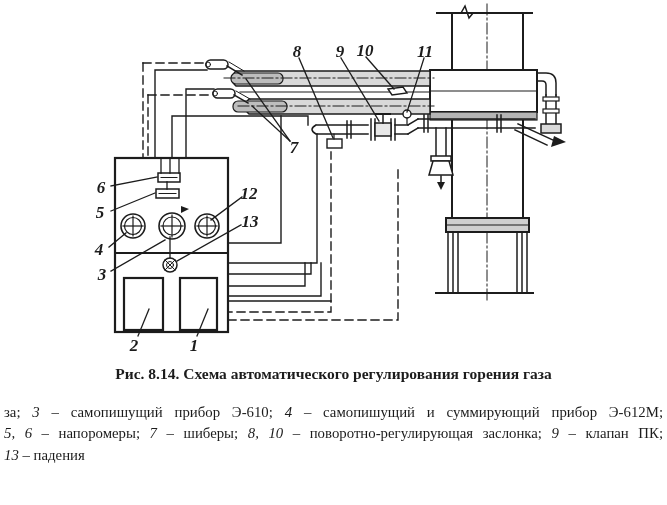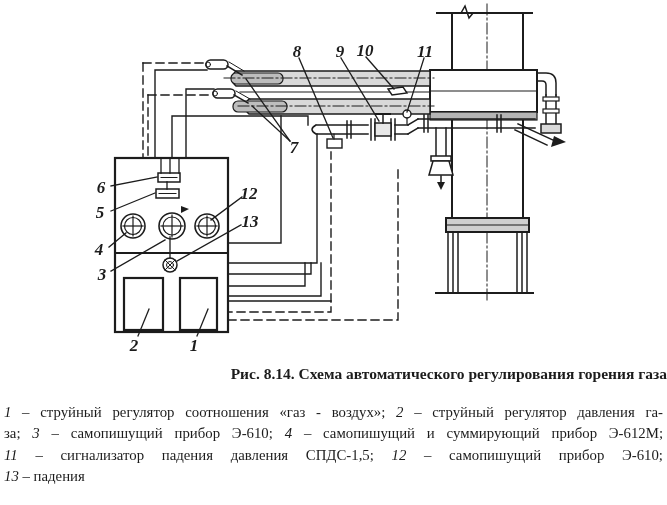--- a/index.html
+++ b/index.html
@@ -2,21 +2,21 @@
 <html><head>
 <meta charset="utf-8">
 <style>
   html,body{margin:0;padding:0;background:#fff;}
   body{width:667px;height:505px;overflow:hidden;position:relative;
        font-family:"Liberation Serif",serif;color:#1c1c1c;}
   .figure{position:absolute;left:0;top:0;width:667px;height:505px;background:#fff;}
   .diagram{position:absolute;left:0;top:0;width:667px;height:358px;}
   svg text.callout{font-family:"Liberation Serif",serif;font-style:italic;font-weight:bold;
        font-size:17px;fill:#1c1c1c;}
-  .caption{position:absolute;left:0;width:667px;text-align:right;
+  .caption{position:absolute;left:0;width:667px;text-align:center;
        font-weight:bold;font-size:15.5px;line-height:19px;}
   .caption-1{top:364px;}
   .caption-2{top:383px;}
   .legend{position:absolute;left:4px;top:402px;width:659px;
        font-size:14.8px;line-height:21.4px;}
   .legend .line{text-align:justify;text-align-last:justify;white-space:nowrap;}
   .legend .line.last{text-align:left;text-align-last:left;}
   .legend .it{font-style:italic;}
 </style>
 </head>
@@ -230,19 +230,18 @@
       <text class="callout" x="249" y="199">12</text>
       <text class="callout" x="250" y="227">13</text>
       <text class="callout" x="134" y="351">2</text>
       <text class="callout" x="194" y="351">1</text>
     </g>
   </svg>
 
   <div class="caption caption-1">Рис. 8.14. Схема автоматического регулирования горения газа</div>
 
   <div class="legend">
-    <div class="line"><span class="it">1</span><span> – струйный регулятор соотношения «газ - воздух»; </span><span class="it">2</span><span> – струйный регулятор давления га-</span></div>
     <div class="line"><span>за; </span><span class="it">3</span><span> – самопишущий прибор Э-610; </span><span class="it">4</span><span> – самопишущий и суммирующий прибор Э-612М;</span></div>
-    <div class="line"><span class="it">11</span><span> – сигнализатор падения давления СПДС-1,5; </span><span class="it">12</span><span> – самопишущий прибор Э-610;</span></div>
+    <div class="line"><span class="it">5, 6</span><span> – напоромеры; </span><span class="it">7</span><span> – шиберы; </span><span class="it">8, 10</span><span> – поворотно-регулирующая заслонка; </span><span class="it">9</span><span> – клапан ПК;</span></div>
     <div class="line last"><span class="it">13</span><span> – падения</span></div>
   </div>
 
 </div>
 
 </body></html>

